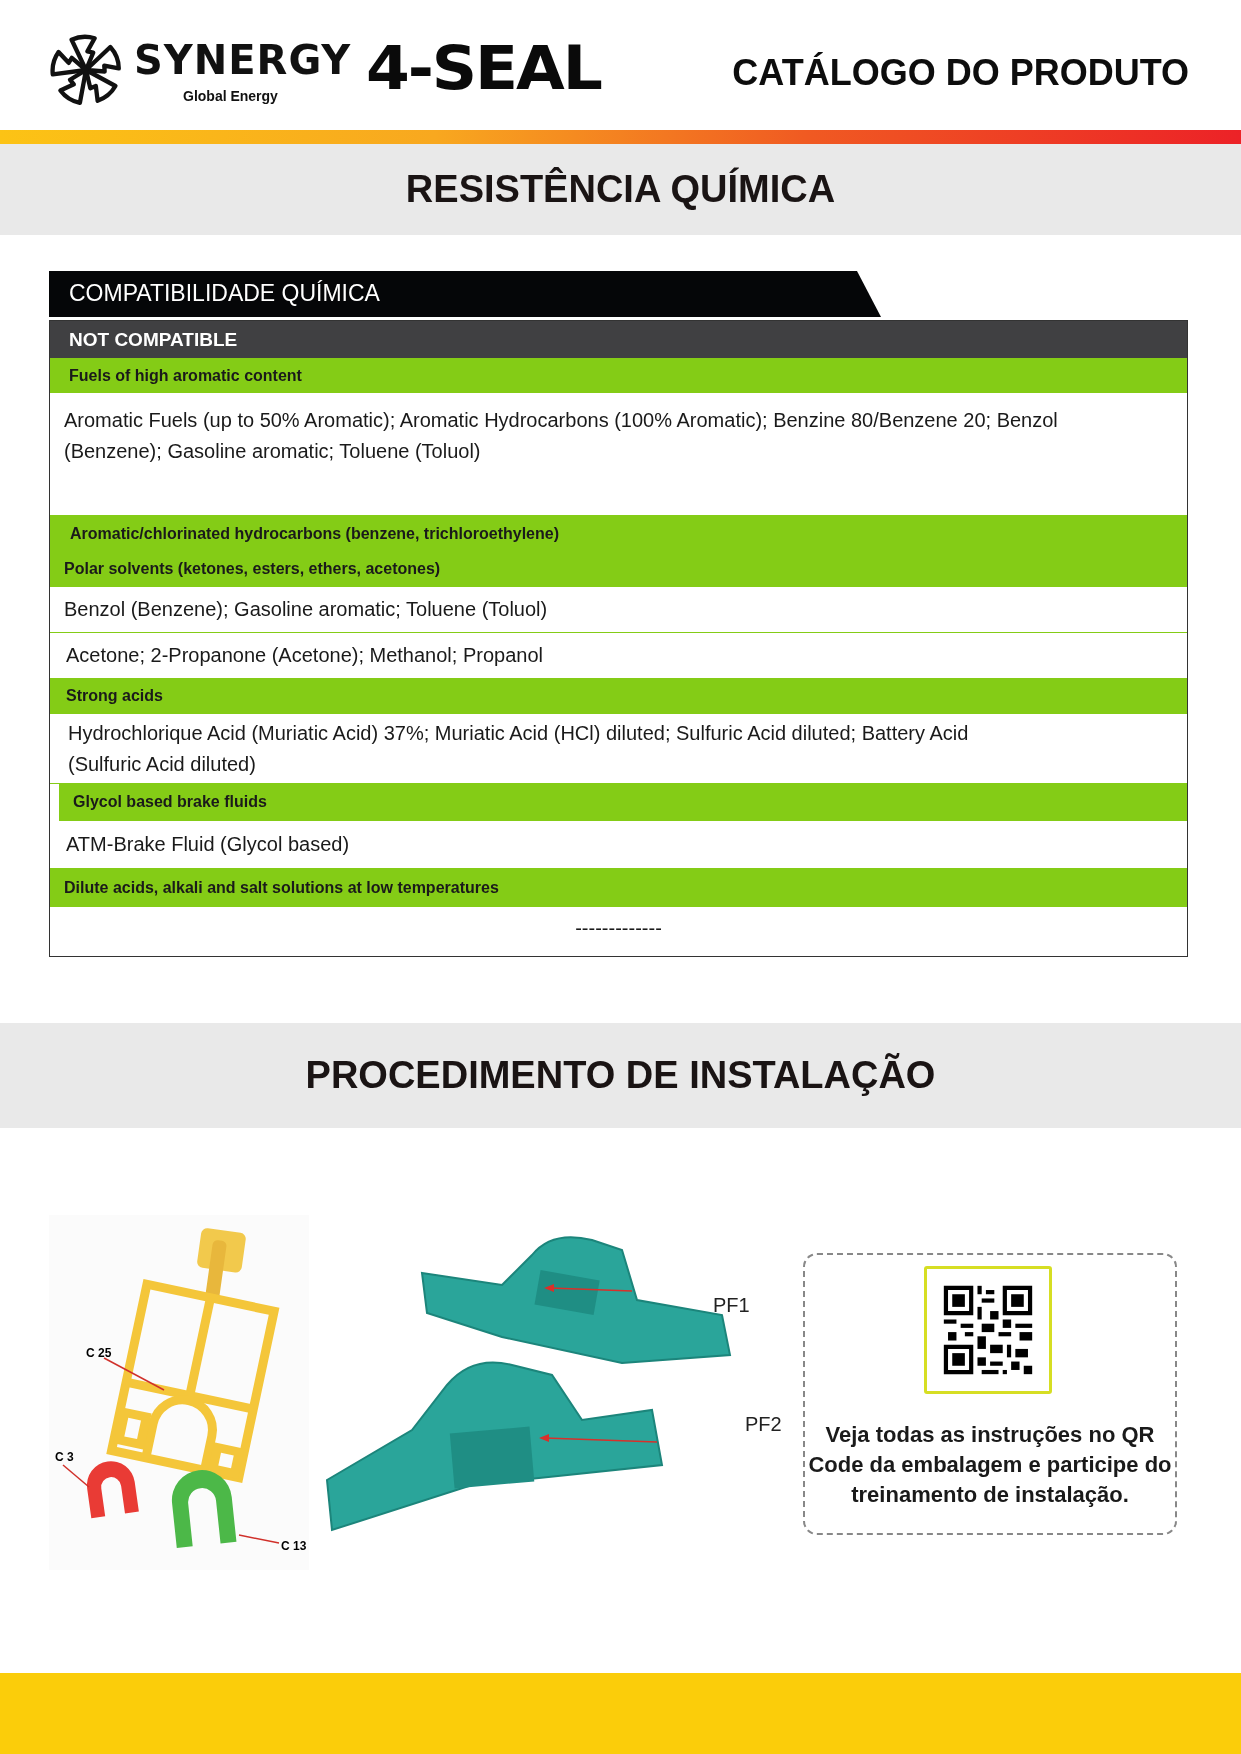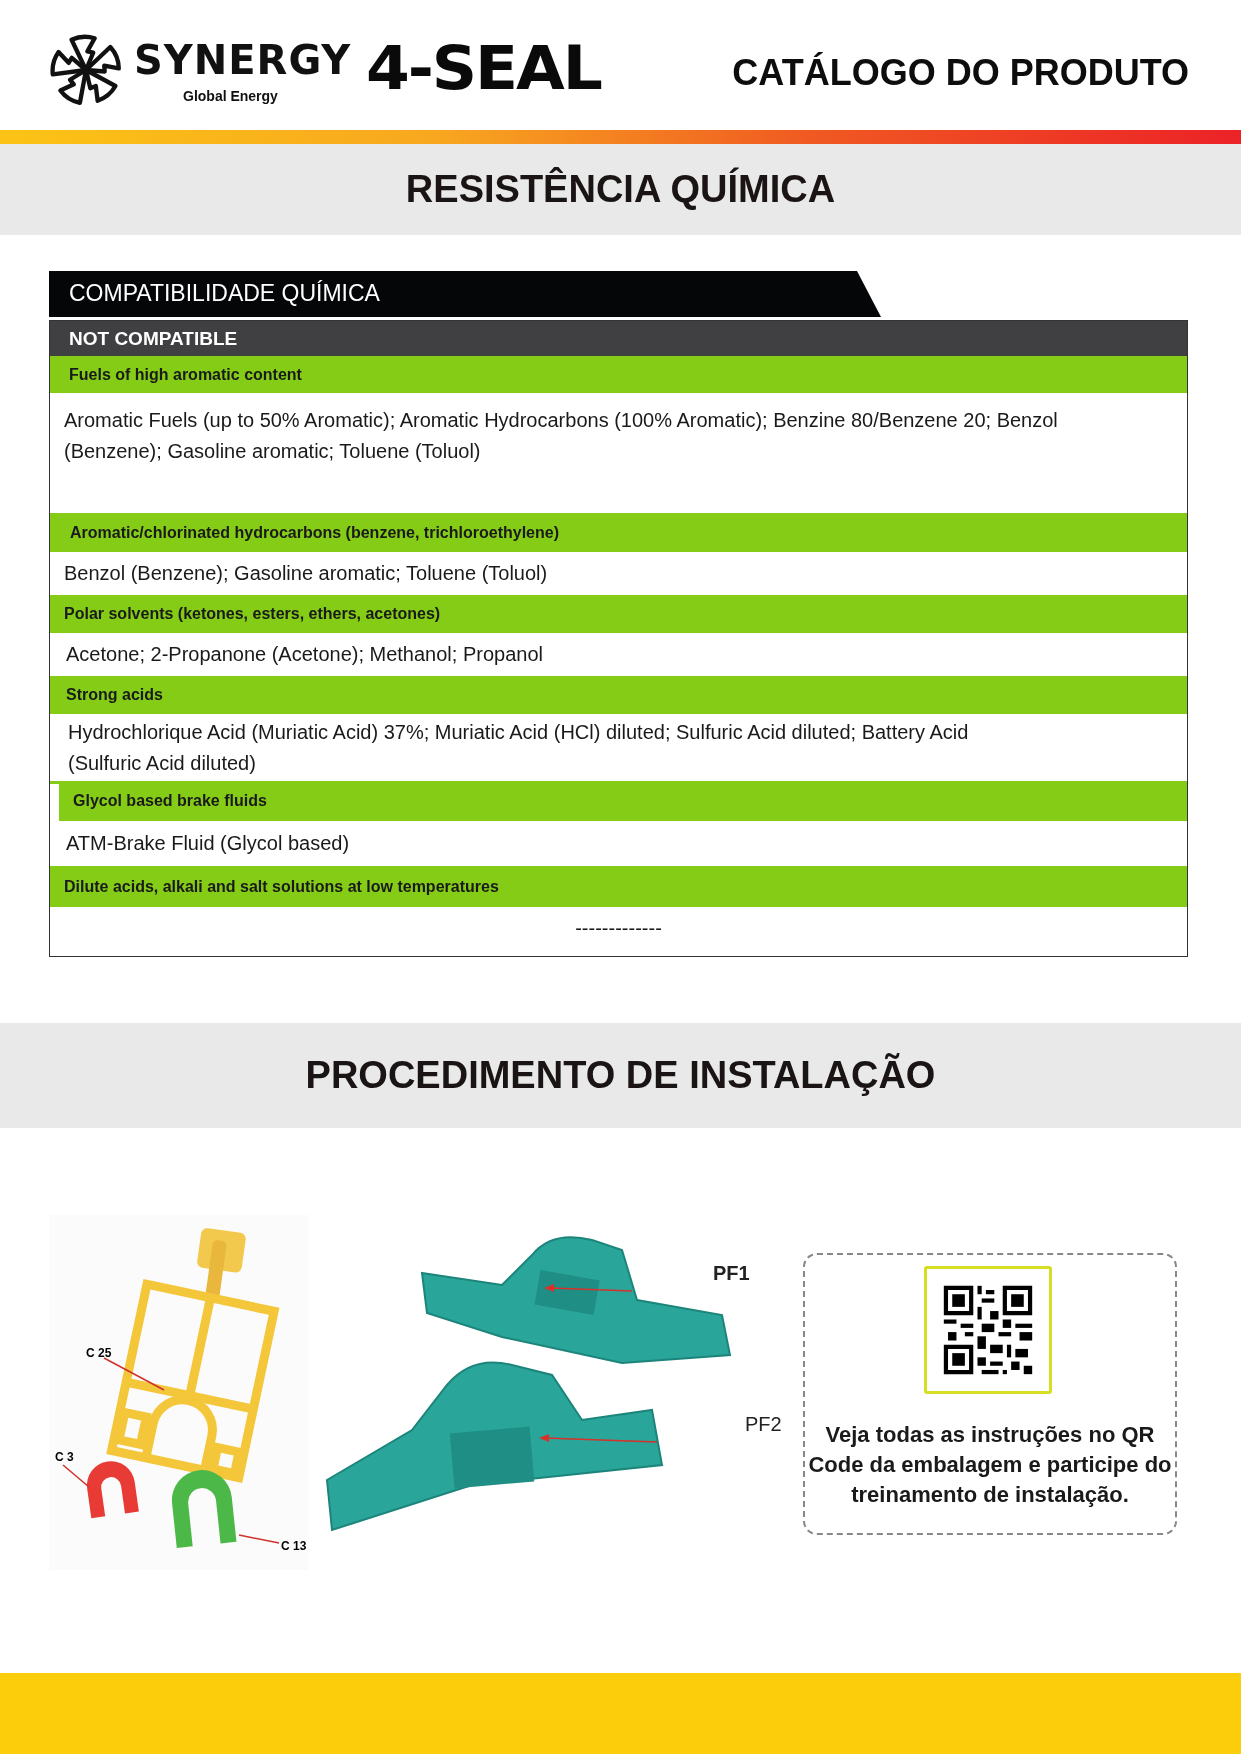--- a/index.html
+++ b/index.html
@@ -24,21 +24,21 @@
   .band-1 { top: 144px; height: 91px; }
   .band-2 { top: 1023px; height: 105px; }
 
   
   .banner { left: 49px; top: 271px; width: 832px; height: 46px; background: #050608;
     clip-path: polygon(0 0, 808px 0, 832px 46px, 0 46px); }
   .banner-text { left: 69px; top: 280px; color: #fff; font-weight: normal; font-size: 23px; }
 
   
   .table { left: 49px; top: 320px; width: 1139px; border: 1px solid #333; box-sizing: border-box; }
-  .row { border-bottom: 3px solid #84cc16; box-sizing: border-box; display: flex; align-items: center; }
+  .row { border-bottom: 1px solid #84cc16; box-sizing: border-box; display: flex; align-items: center; }
   .row:last-child { border-bottom: none; }
   .row-head { background: #404042; height: 38px; color: #fff; font-weight: bold; font-size: 19px; padding-left: 19px; }
   .row-cat { background: #84cc16; font-weight: bold; font-size: 16px; color: #1a1a1a; padding-left: 14px; }
   .row-val { background: #fff; font-size: 20px; color: #1a1a1a; padding-left: 14px; line-height: 31px; }
   .row-val.top { align-items: flex-start; padding-top: 12px; }
   .row-val.center { justify-content: center; padding-left: 0; }
 
   
   .img-a { left: 49px; top: 1215px; width: 260px; height: 355px; }
   .img-b { left: 322px; top: 1215px; width: 460px; height: 320px; }
@@ -85,26 +85,26 @@
   <div class="row row-cat" style="height:34px;">
     <span style="padding-left:5px">Fuels of high aromatic content</span>
   </div>
   <div class="row row-val top" style="height:123px;">
     <span style="padding-right:60px">Aromatic Fuels (up to 50% Aromatic); Aromatic Hydrocarbons (100% Aromatic); Benzine 80/Benzene 20; Benzol (Benzene); Gasoline aromatic; Toluene (Toluol)</span>
   </div>
 
   <div class="row row-cat" style="height:36px;">
     <span style="padding-left:6px">Aromatic/chlorinated hydrocarbons (benzene, trichloroethylene)</span>
   </div>
+  <div class="row row-cat" style="height:35px;">
+    <span>Polar solvents (ketones, esters, ethers, acetones)</span>
+  </div>
+
   <div class="row row-val" style="height:46px;">
     <span>Benzol (Benzene); Gasoline aromatic; Toluene (Toluol)</span>
-  </div>
-
-  <div class="row row-cat" style="height:35px;">
-    <span>Polar solvents (ketones, esters, ethers, acetones)</span>
   </div>
   <div class="row row-val" style="height:46px;">
     <span style="padding-left:2px">Acetone; 2-Propanone (Acetone); Methanol; Propanol</span>
   </div>
 
   <div class="row row-cat" style="height:35px;">
     <span style="padding-left:2px">Strong acids</span>
   </div>
   <div class="row row-val" style="height:70px;">
     <span style="padding-left:4px;padding-right:160px">Hydrochlorique Acid (Muriatic Acid) 37%; Muriatic Acid (HCl) diluted; Sulfuric Acid diluted; Battery Acid (Sulfuric Acid diluted)</span>
@@ -166,21 +166,21 @@
     <rect x="215" y="60" width="60" height="35" transform="rotate(10 245 78)"></rect>
     <rect x="130" y="215" width="80" height="55" transform="rotate(-5 170 242)"></rect>
   </g>
   <g stroke="#d9302a" stroke-width="1.5">
     <line x1="228" y1="73" x2="310" y2="76"></line>
     <line x1="223" y1="223" x2="335" y2="227"></line>
   </g>
   <polygon points="222,73 232,69 232,77" fill="#d9302a"></polygon>
   <polygon points="217,223 227,219 227,227" fill="#d9302a"></polygon>
 </svg>
-<div class="abs callout-label" style="left:713px; top:1262px;font-weight:bold;">PF1</div>
+<div class="abs callout-label" style="left:713px; top:1294px;">PF1</div>
 <div class="abs callout-label" style="left:737px; top:1413px;margin-left:8px;">PF2</div>
 
 <div class="abs qr-box"></div>
 <div class="abs qr-frame">
   <svg width="122" height="122" viewBox="0 0 29 29" style="display:block; margin:0;">
     <rect width="29" height="29" fill="#fff"></rect>
     <g fill="#000">
       <path d="M4 4h7v7H4z M5 5v5h5V5z" fill-rule="evenodd"></path>
         <rect x="6" y="6" width="3" height="3"></rect>
       <path d="M18 4h7v7h-7z M19 5v5h5V5z" fill-rule="evenodd"></path>

